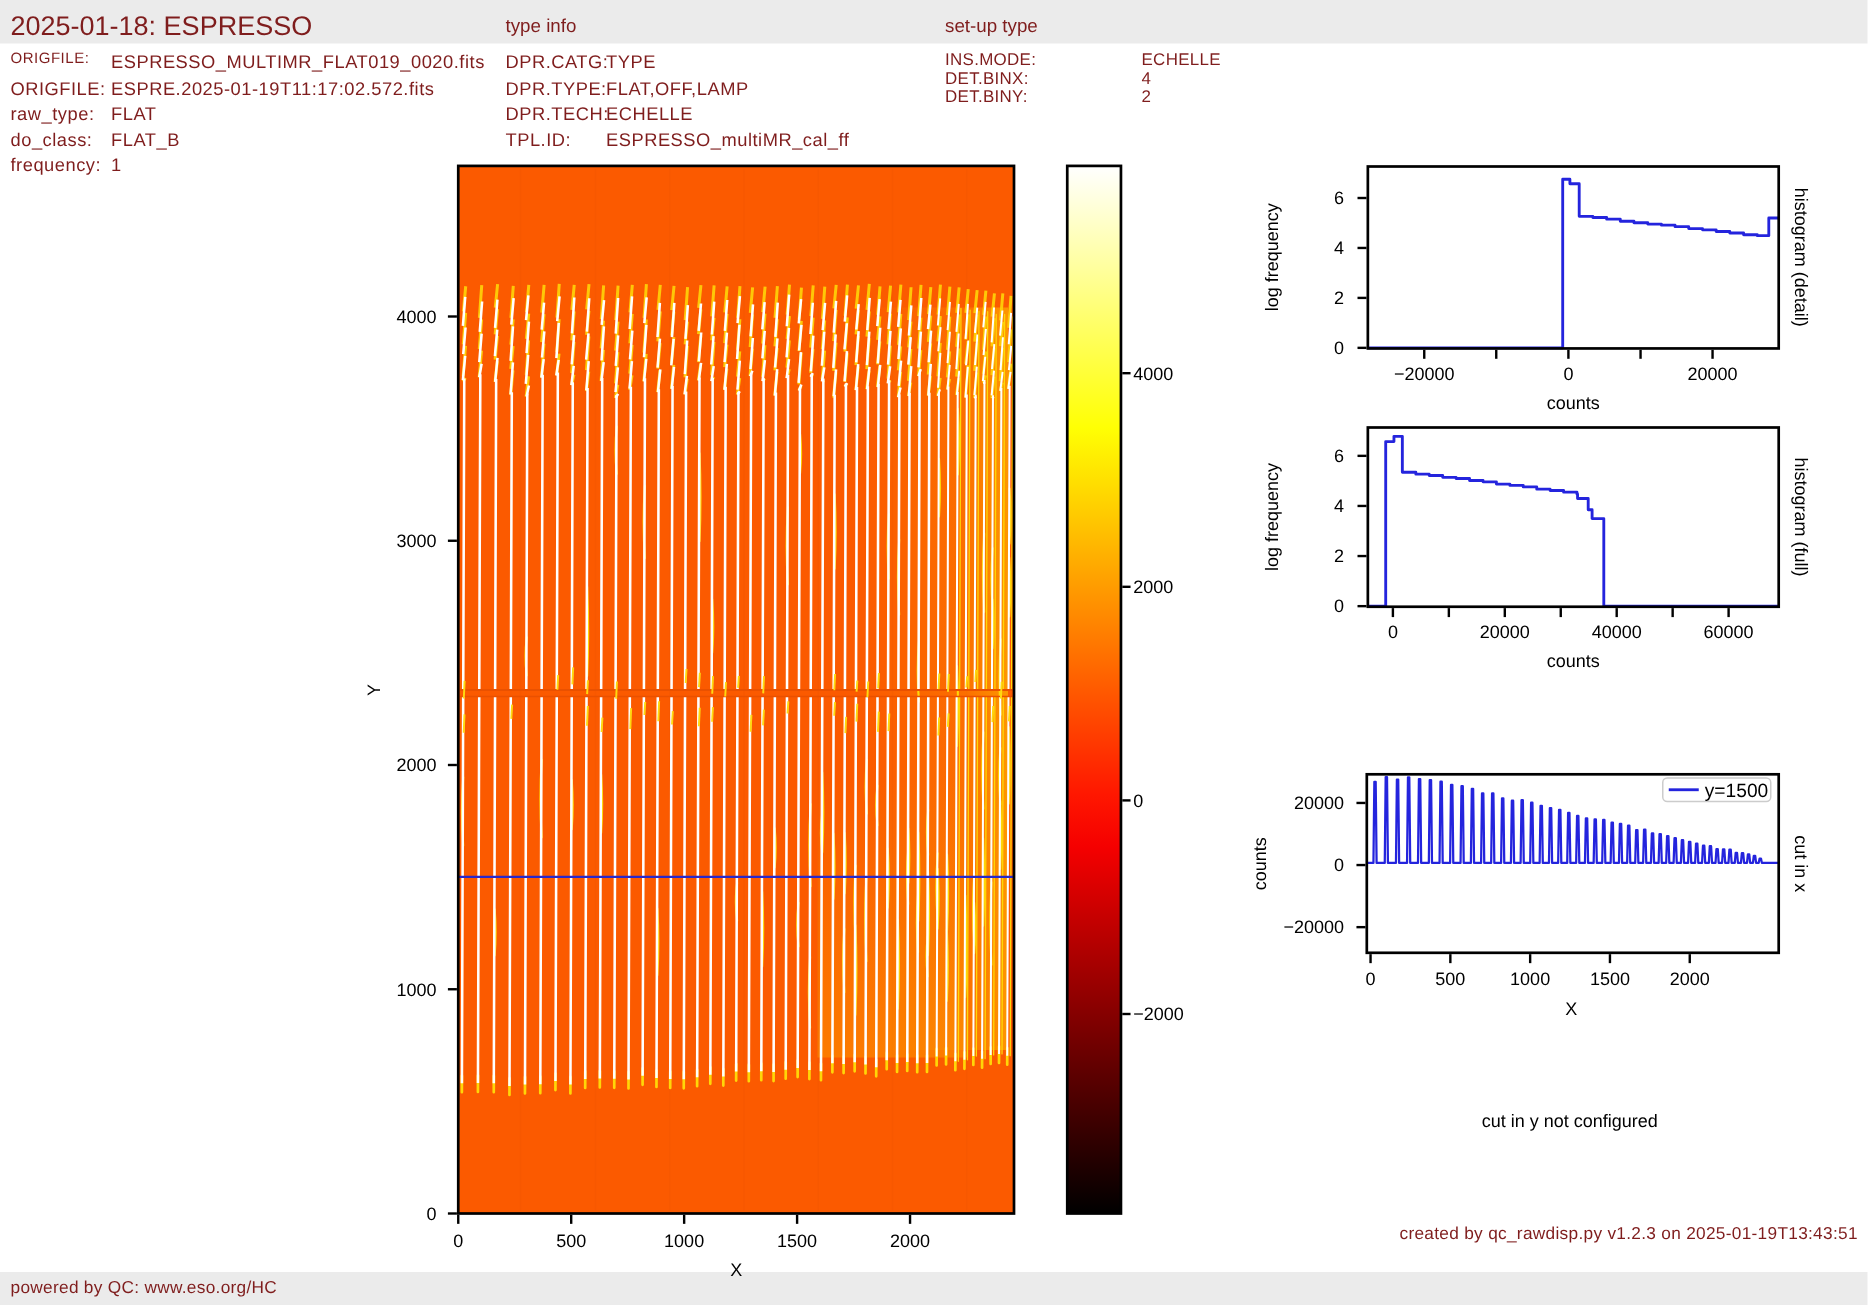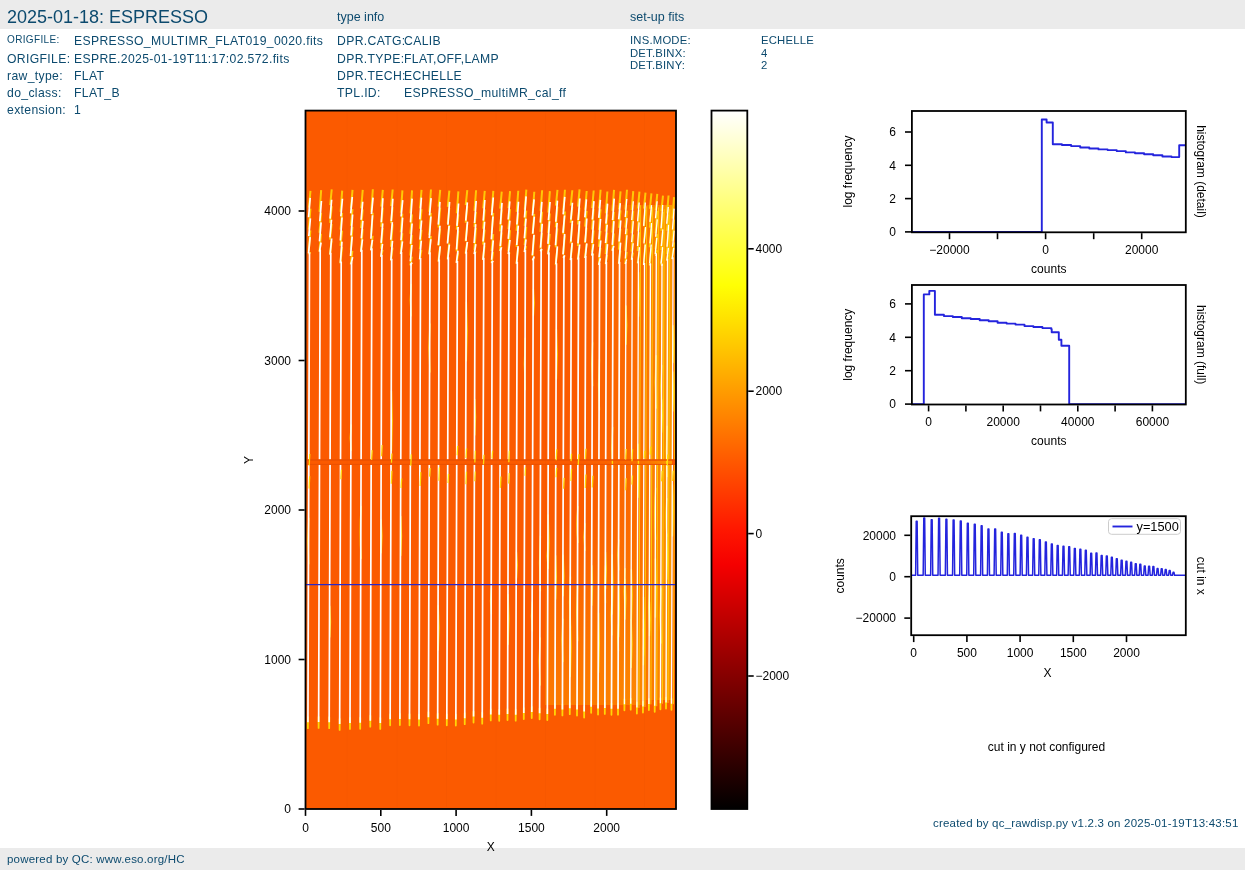--- a/index.html
+++ b/index.html
@@ -1,37 +1,37 @@
 <!DOCTYPE html>
 <html><head><meta charset="utf-8"><style>
 *{margin:0;padding:0;box-sizing:border-box}
 body{width:1245px;height:870px;position:relative;background:#ffffff;
 font-family:"Liberation Sans",sans-serif;overflow:hidden}
 .band{position:absolute;left:0;width:1245px;background:#ebebeb}
-.t{position:absolute;white-space:pre;color:#0c4a6e}
+.t{position:absolute;white-space:pre;color:#7f1d1d}
 svg{will-change:transform}
 .t{will-change:transform}
 </style></head><body>
 <div class="band" style="top:0;height:29px"></div>
 <div class="band" style="top:847.5px;height:22.5px"></div>
 <div class="t" style="left:7px;top:7px;font-size:18px">2025-01-18: ESPRESSO</div>
 <div class="t" style="left:337px;top:10px;font-size:12.5px">type info</div>
-<div class="t" style="left:630px;top:10px;font-size:12.5px">set-up fits</div>
+<div class="t" style="left:630px;top:10px;font-size:12.5px">set-up type</div>
 <div class="t" style="left:7px;top:34.4px;font-size:10px;letter-spacing:0.35px">ORIGFILE:</div>
 <div class="t" style="left:74.3px;top:34.4px;font-size:12.2px;letter-spacing:0.35px">ESPRESSO_MULTIMR_FLAT019_0020.fits</div>
 <div class="t" style="left:7px;top:51.5px;font-size:12.2px;letter-spacing:0.35px">ORIGFILE:</div>
 <div class="t" style="left:74.3px;top:51.5px;font-size:12.2px;letter-spacing:0.35px">ESPRE.2025-01-19T11:17:02.572.fits</div>
 <div class="t" style="left:7px;top:68.5px;font-size:12.2px;letter-spacing:0.35px">raw_type:</div>
 <div class="t" style="left:74.3px;top:68.5px;font-size:12.2px;letter-spacing:0.35px">FLAT</div>
 <div class="t" style="left:7px;top:85.8px;font-size:12.2px;letter-spacing:0.35px">do_class:</div>
 <div class="t" style="left:74.3px;top:85.8px;font-size:12.2px;letter-spacing:0.35px">FLAT_B</div>
-<div class="t" style="left:7px;top:102.9px;font-size:12.2px;letter-spacing:0.35px">extension:</div>
+<div class="t" style="left:7px;top:102.9px;font-size:12.2px;letter-spacing:0.35px">frequency:</div>
 <div class="t" style="left:74.3px;top:102.9px;font-size:12.2px;letter-spacing:0.35px">1</div>
 <div class="t" style="left:337px;top:34.4px;font-size:12.2px;letter-spacing:0.35px">DPR.CATG:</div>
-<div class="t" style="left:404px;top:34.4px;font-size:12.2px;letter-spacing:0.35px">CALIB</div>
+<div class="t" style="left:404px;top:34.4px;font-size:12.2px;letter-spacing:0.35px">TYPE</div>
 <div class="t" style="left:337px;top:51.5px;font-size:12.2px;letter-spacing:0.35px">DPR.TYPE:</div>
 <div class="t" style="left:404px;top:51.5px;font-size:12.2px;letter-spacing:0.35px">FLAT,OFF,LAMP</div>
 <div class="t" style="left:337px;top:68.5px;font-size:12.2px;letter-spacing:0.35px">DPR.TECH:</div>
 <div class="t" style="left:404px;top:68.5px;font-size:12.2px;letter-spacing:0.35px">ECHELLE</div>
 <div class="t" style="left:337px;top:85.8px;font-size:12.2px;letter-spacing:0.35px">TPL.ID:</div>
 <div class="t" style="left:404px;top:85.8px;font-size:12.2px;letter-spacing:0.35px">ESPRESSO_multiMR_cal_ff</div>
 <div class="t" style="left:630px;top:34.2px;font-size:11.3px;letter-spacing:0.2px">INS.MODE:</div>
 <div class="t" style="left:760.5px;top:34.2px;font-size:11.3px;letter-spacing:0.2px">ECHELLE</div>
 <div class="t" style="left:630px;top:46.7px;font-size:11.3px;letter-spacing:0.2px">DET.BINX:</div>
 <div class="t" style="left:760.5px;top:46.7px;font-size:11.3px;letter-spacing:0.2px">4</div>

